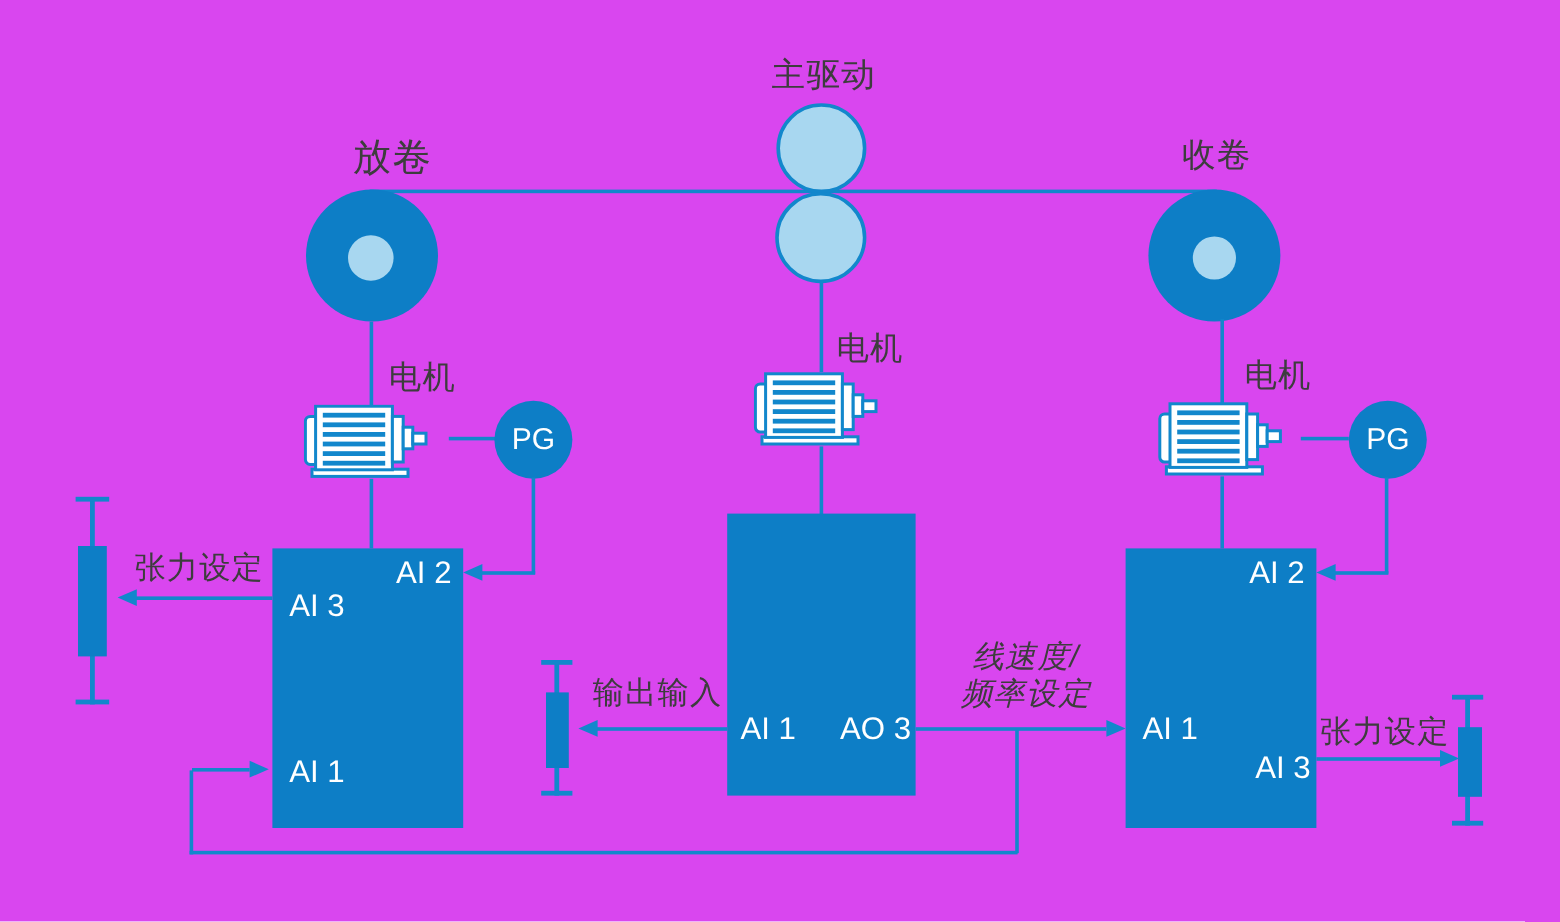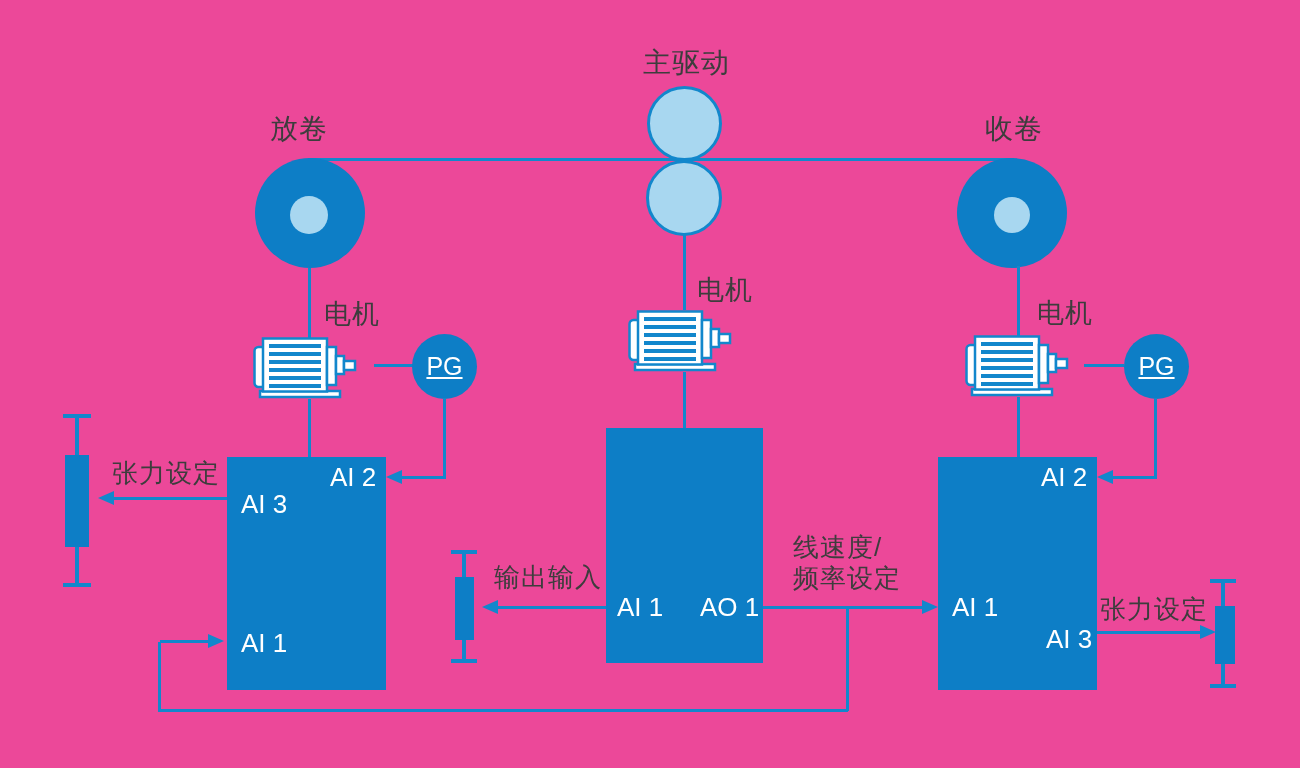--- a/index.html
+++ b/index.html
@@ -1,34 +1,34 @@
 <!DOCTYPE html>
 <html style="--solid: #0d7ec6; --line: #1287cc; --light: #a8d7f0; --text: #3d3d3d;"><head>
 <meta charset="utf-8">
 <style>
   :root{
     --solid:#0d7ec6; --line:#1287cc; --light:#a8d7f0; --text:#3d3d3d;
   }
   html,body{margin:0;padding:0;background:#ffffff;}
-  .canvas{position:relative;width:1300px;height:768px;background:#ec4899;overflow:hidden;
+  .canvas{position:relative;width:1300px;height:768px;background:#d946ef;overflow:hidden;
           font-family:"Liberation Sans","DejaVu Sans",sans-serif;}
   .hline,.vline{position:absolute;background:var(--line);}
   .hline{height:3px;} .vline{width:3px;}
   .arrow{position:absolute;width:0;height:0;}
   .arrow.left{border-top:7px solid transparent;border-bottom:7px solid transparent;border-right:16px solid var(--line);}
   .arrow.right{border-top:7px solid transparent;border-bottom:7px solid transparent;border-left:16px solid var(--line);}
   .roll{position:absolute;border-radius:50%;background:var(--solid);}
   .hub{position:absolute;border-radius:50%;background:var(--light);}
   .nip{position:absolute;border-radius:50%;background:var(--light);border:3px solid var(--line);box-sizing:border-box;}
   .pg{position:absolute;border-radius:50%;background:var(--solid);color:#fff;display:flex;
-      align-items:center;justify-content:center;font-size:25px;text-decoration:underline;}
+      align-items:center;justify-content:center;font-size:25px;}
   .drive{position:absolute;background:var(--solid);}
   .port{position:absolute;color:#ffffff;font-size:26px;white-space:nowrap;}
   .cjk{position:absolute;color:var(--text);font-size:27px;white-space:nowrap;letter-spacing:1px;}
-  .cjk.center{white-space:normal;}
+  .cjk.center{text-align:center;white-space:normal;font-style:italic;}
   .sensor-rect{position:absolute;background:var(--solid);}
   .sensor-line{position:absolute;background:var(--line);}
   .motor{position:absolute;color:var(--line);}
 </style>
 </head>
 <body>
 
 <svg width="0" height="0" style="position:absolute">
   <defs>
     <symbol id="motor-sym" viewBox="0 0 112 62">
@@ -57,21 +57,21 @@
   <div class="nip" style="left:646px;top:160px;width:76px;height:76px;"></div>
   <div class="vline" style="left:683px;top:234px;height:76px;"></div>
   <div class="cjk" style="left:697px;top:272px;">电机</div>
   <svg class="motor" style="left:628px;top:310px;" width="112" height="62">
       <use href="#motor-sym"></use>
     </svg>
   <div class="vline" style="left:683px;top:372px;height:58px;"></div>
 
   <div class="drive" style="left:606px;top:428px;width:157px;height:235px;"></div>
   <div class="port" style="left:617px;top:592px;">AI 1</div>
-  <div class="port" style="left:700px;top:592px;">AO 1</div>
+  <div class="port" style="left:700px;top:592px;">AO 3</div>
 
   <div class="cjk" style="left:494px;top:560px;font-size:26px;">输出输入</div>
   <div class="hline" style="left:496px;top:606px;width:110px;"></div>
   <div class="arrow left" style="left:482px;top:600px;"></div>
   <div class="sensor-line" style="left:462px;top:551px;width:4px;height:112px;"></div>
   <div class="sensor-line" style="left:451px;top:550px;width:26px;height:4px;"></div>
   <div class="sensor-line" style="left:451px;top:659px;width:26px;height:4px;"></div>
   <div class="sensor-rect" style="left:455px;top:577px;width:19px;height:63px;"></div>
 
   <div class="cjk center" style="left:793px;top:532px;width:124px;font-size:26px;line-height:31px;">
@@ -80,21 +80,21 @@
   </div>
   <div class="hline" style="left:763px;top:606px;width:159px;"></div>
   <div class="arrow right" style="left:922px;top:600px;"></div>
 
   <div class="vline" style="left:846px;top:608px;height:103px;"></div>
   <div class="hline" style="left:158px;top:709px;width:690px;"></div>
   <div class="vline" style="left:158px;top:642px;height:70px;"></div>
   <div class="hline" style="left:160px;top:640px;width:48px;"></div>
   <div class="arrow right" style="left:208px;top:634px;"></div>
 
-  <div class="cjk" style="left:270px;top:110px;font-size:28px;">放卷</div>
+  <div class="cjk" style="left:294px;top:110px;font-size:32px;">放卷</div>
   <div class="roll" style="left:255px;top:158px;width:110px;height:110px;"></div>
   <div class="hub" style="left:290px;top:196px;width:38px;height:38px;"></div>
   <div class="vline" style="left:308px;top:268px;height:70px;"></div>
   <div class="cjk" style="left:324px;top:296px;">电机</div>
   <svg class="motor" style="left:253px;top:337px;" width="112" height="62">
       <use href="#motor-sym"></use>
     </svg>
   <div class="vline" style="left:308px;top:399px;height:58px;"></div>
 
   <div class="hline" style="left:374px;top:364px;width:40px;"></div>

